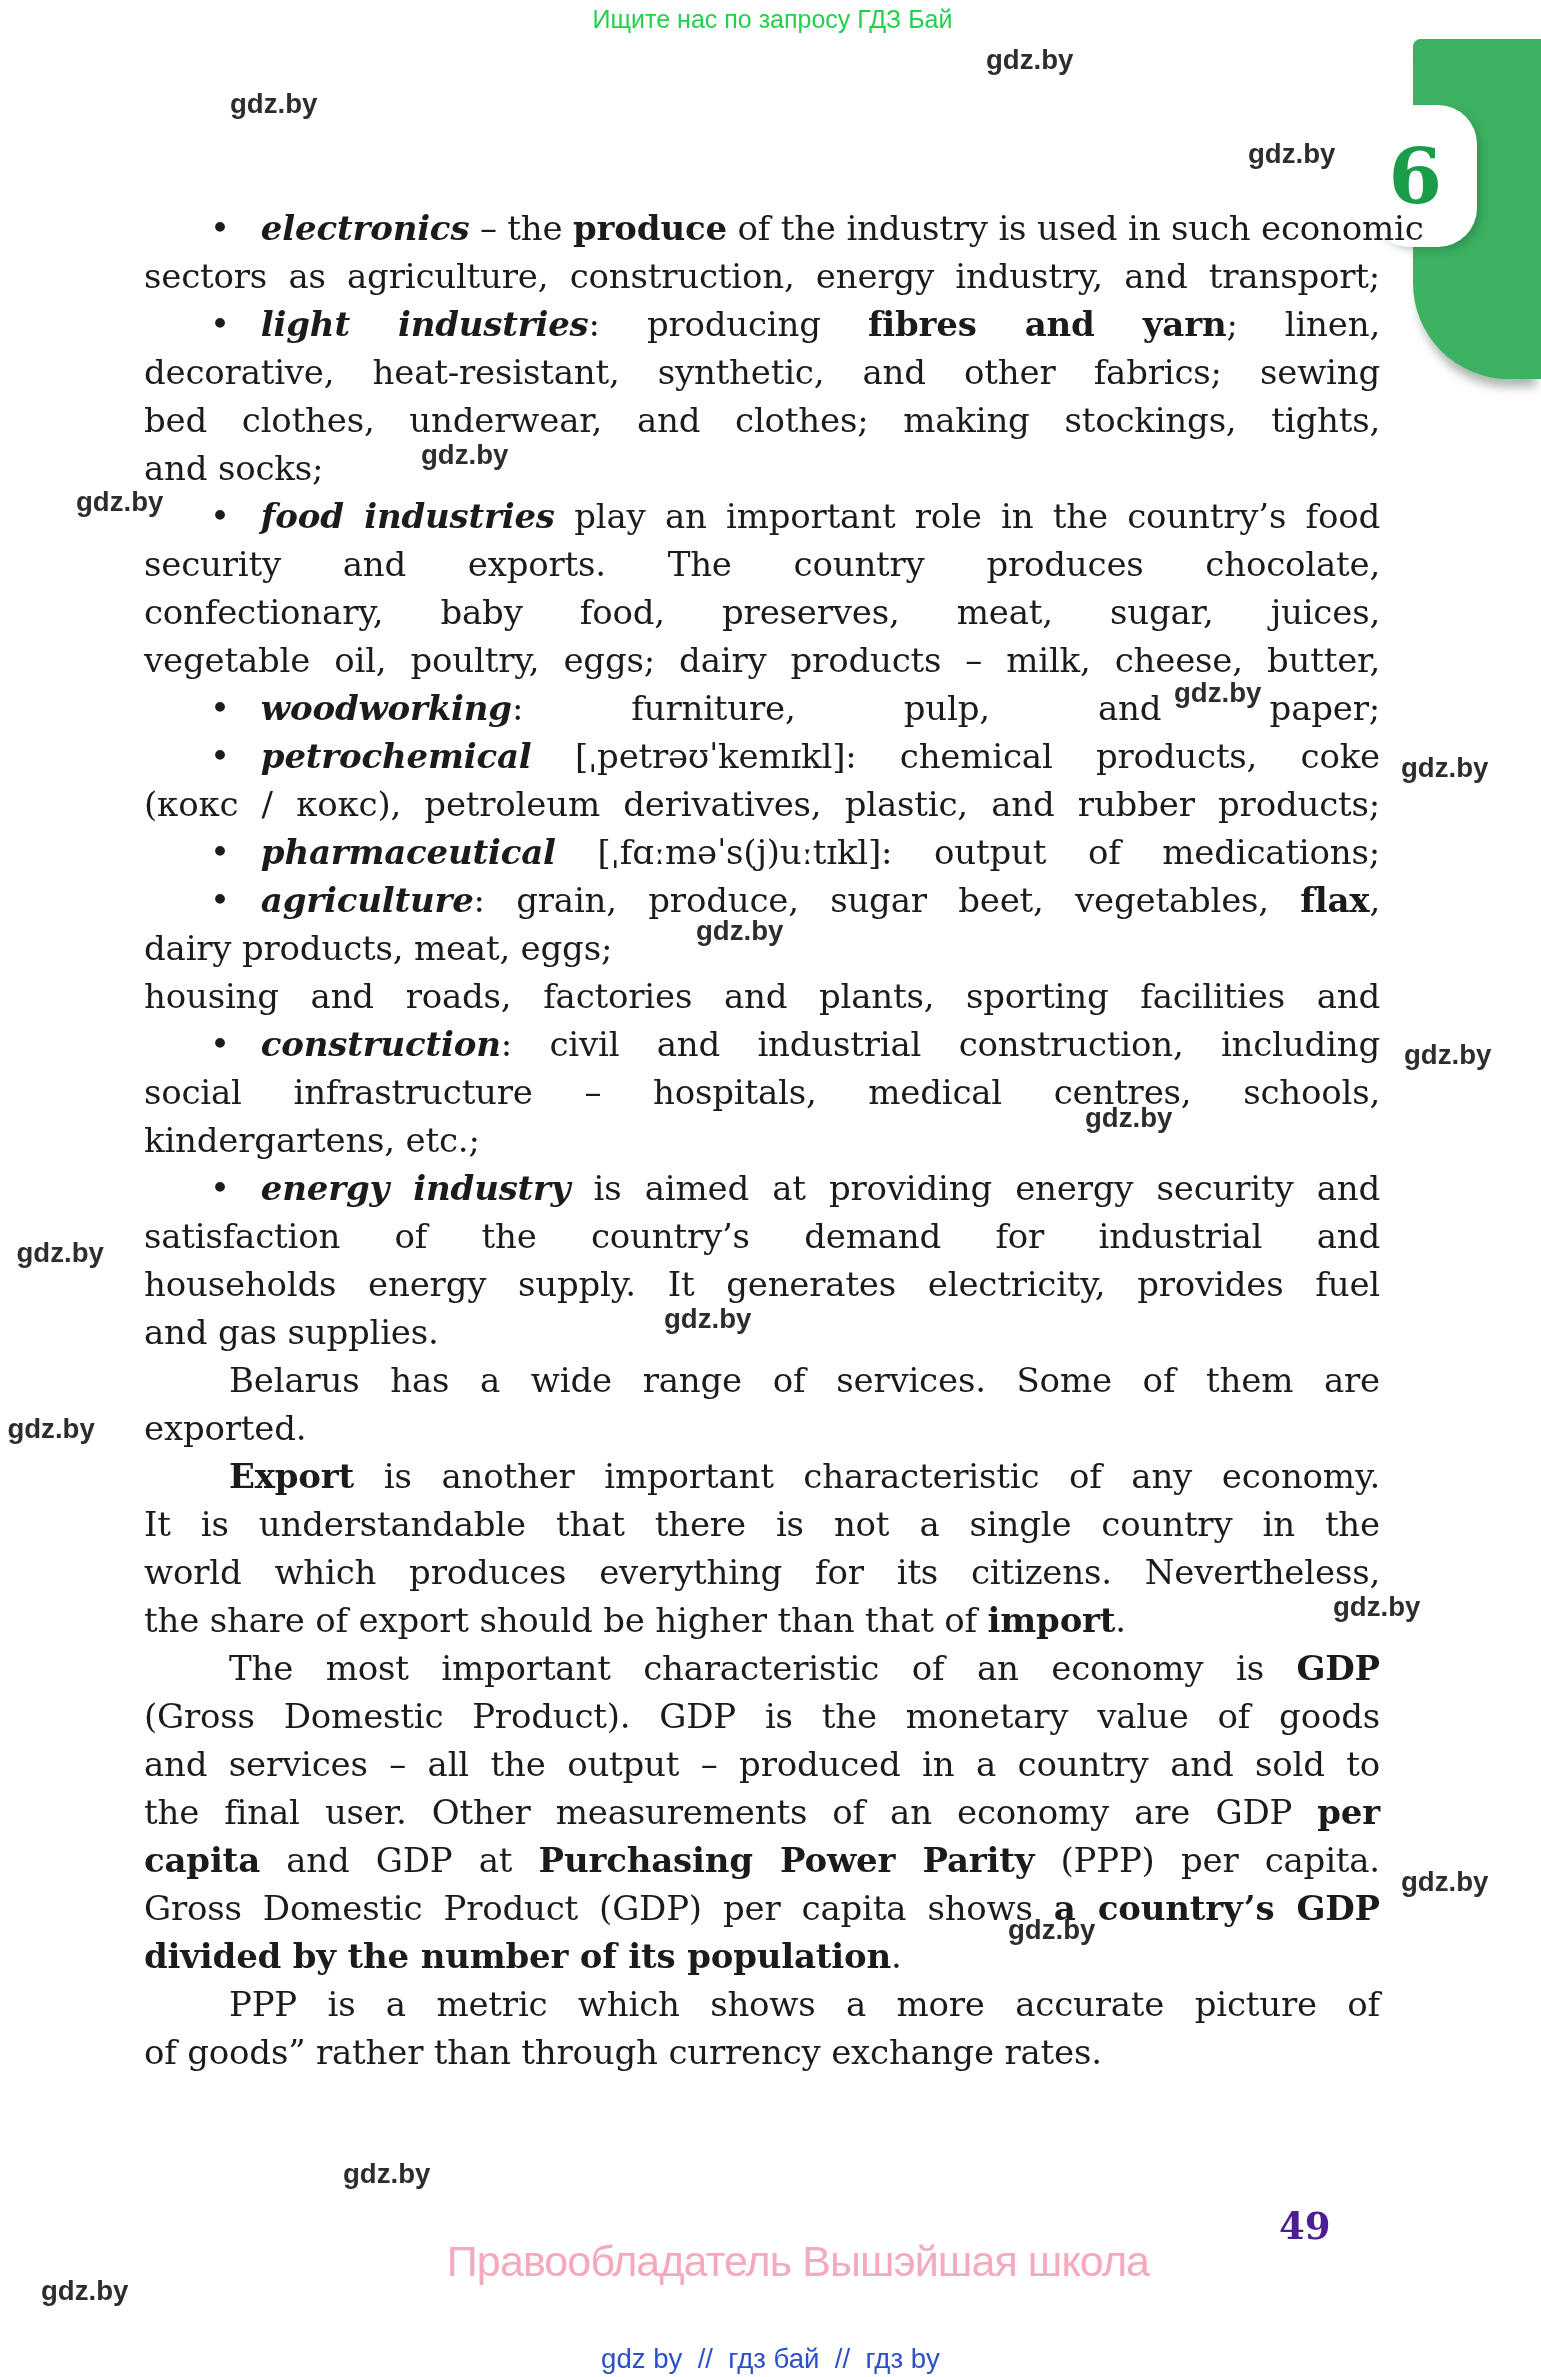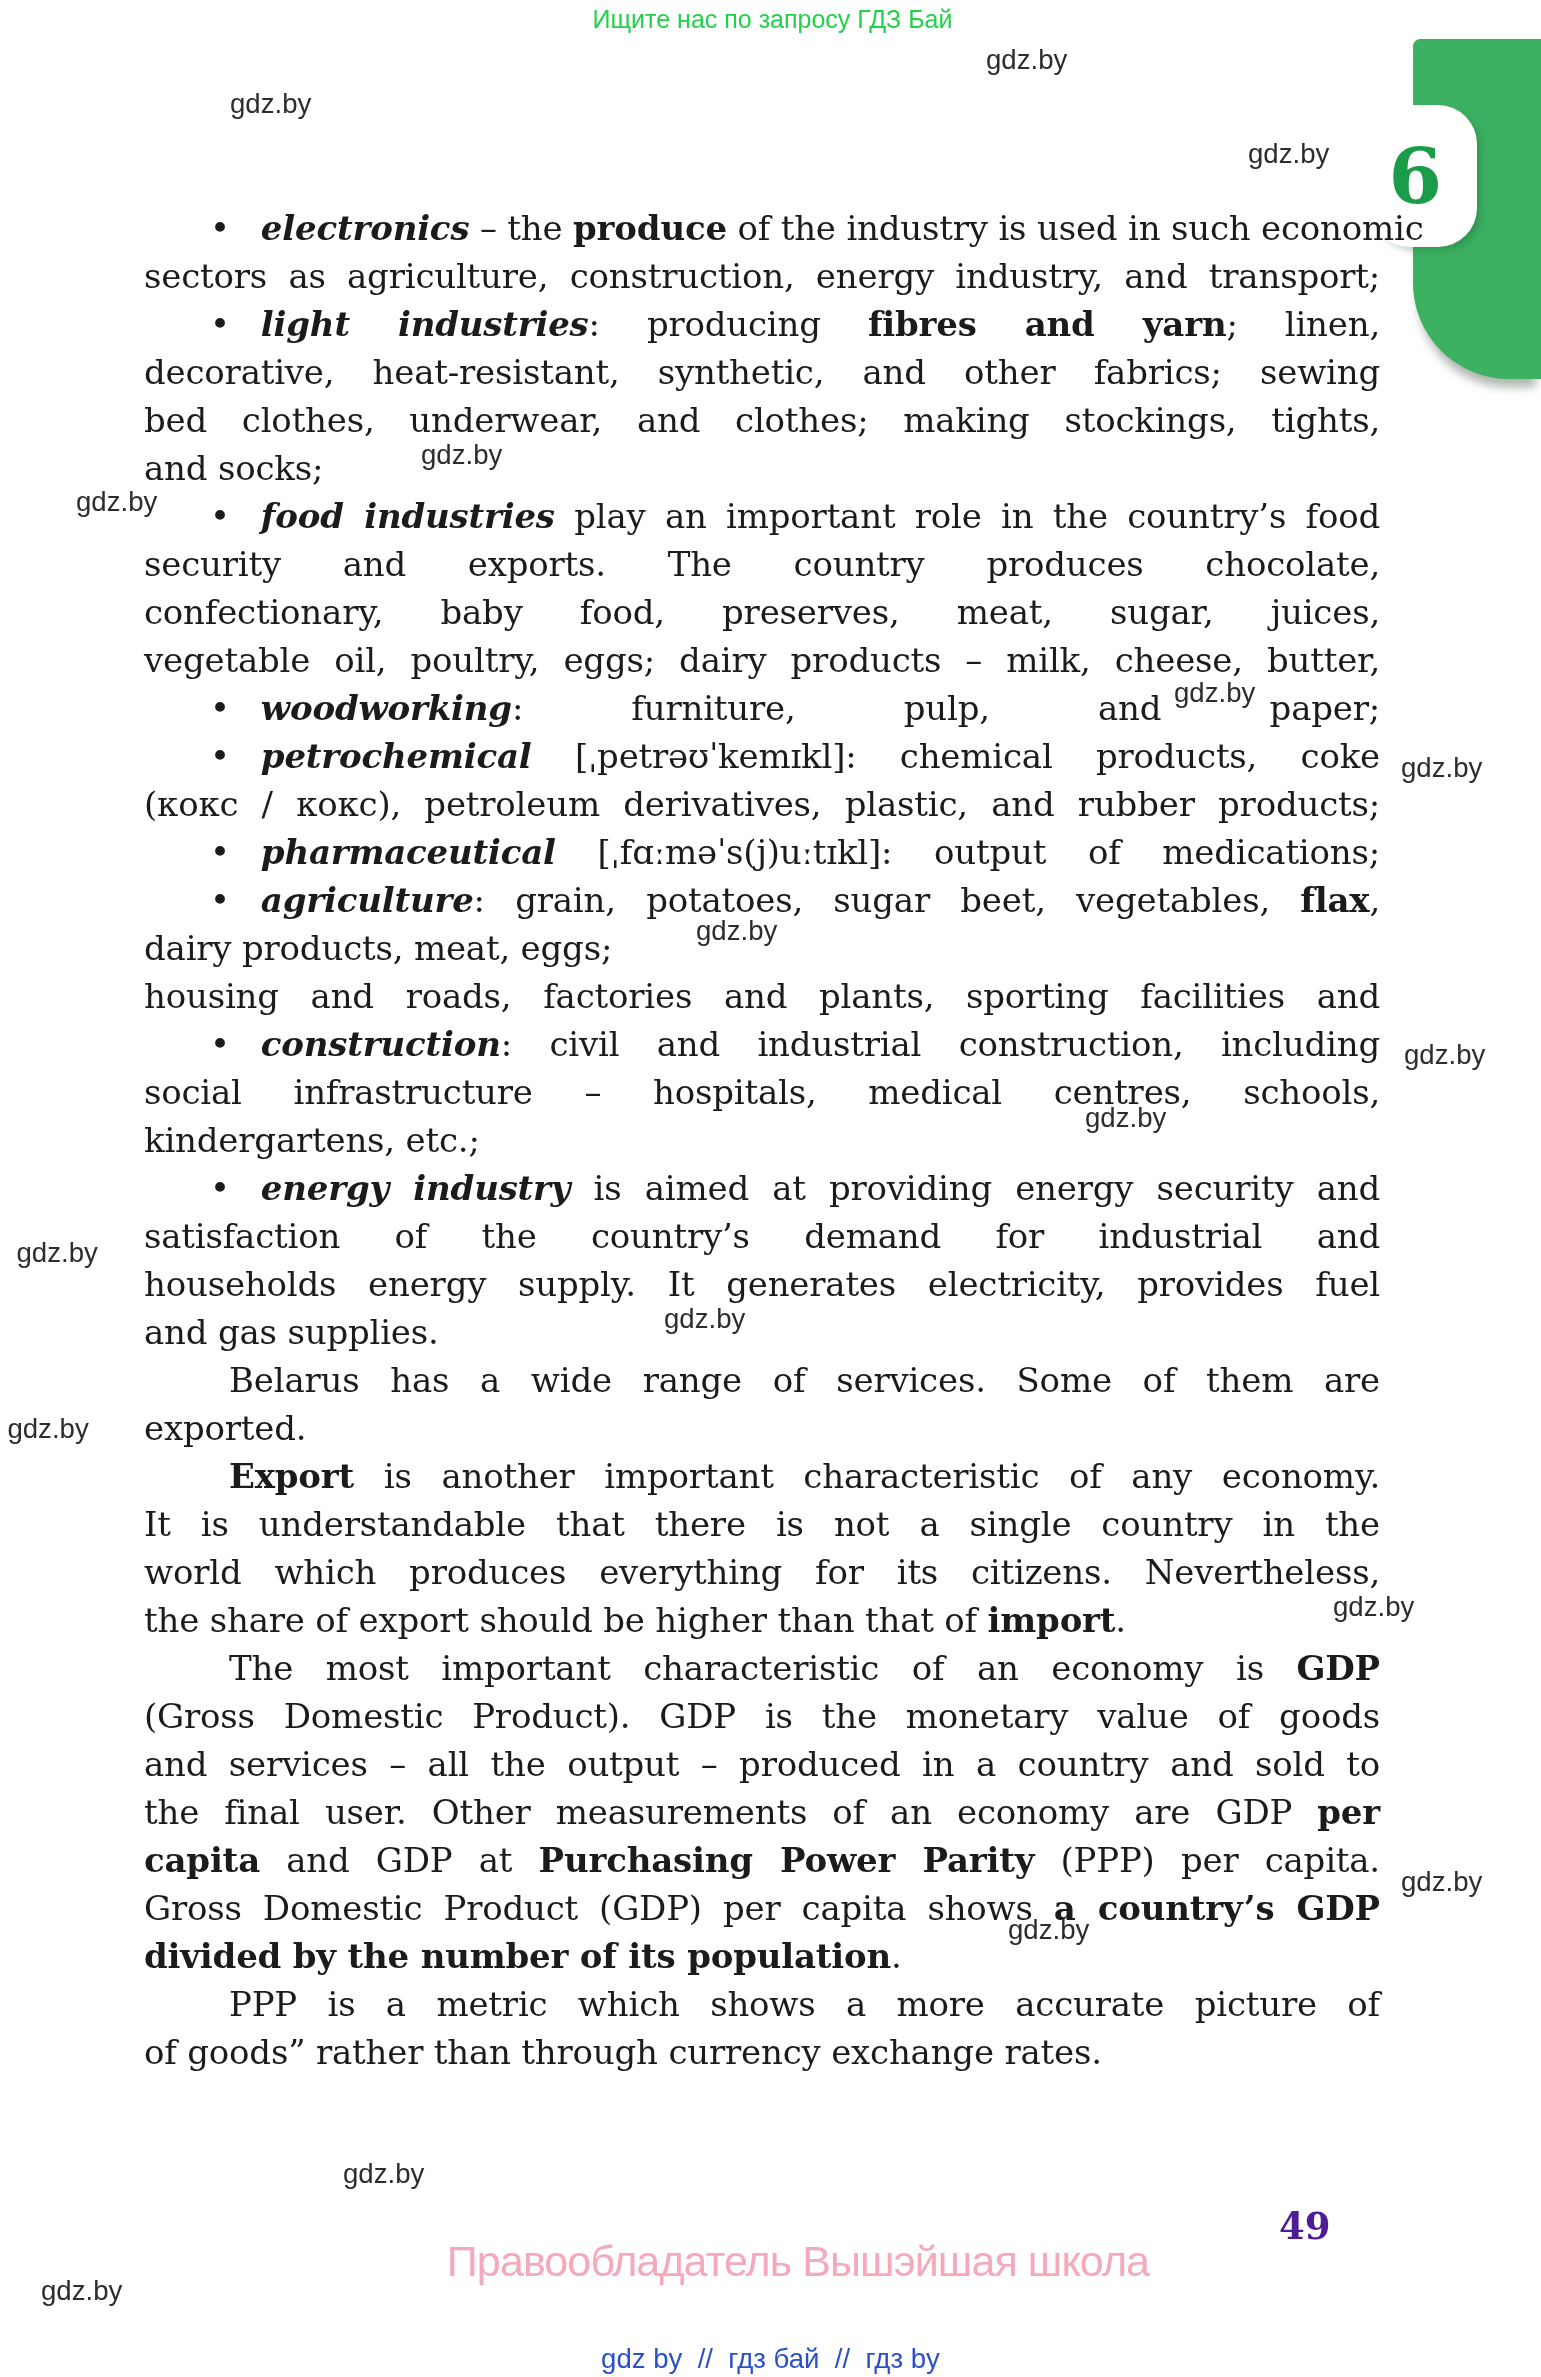--- a/index.html
+++ b/index.html
@@ -42,21 +42,21 @@
   .line.bullet-line{text-indent:66px;}
   .line.indent-line{text-indent:85px;}
   .bullet-dot{margin-right:31px;}
   .seg-r{font-style:normal;font-weight:normal;}
   .seg-b{font-weight:bold;}
   .seg-i{}
   .seg-bi{font-weight:bold;font-style:italic;}
   
   .watermark{
     position:absolute;font-family:"Liberation Sans",sans-serif;
-    font-size:27.6px;color:#2d2d2d;line-height:1;white-space:nowrap;
+    font-size:27.6px;color:#2d2d2d;line-height:1;white-space:nowrap;font-weight:bold;
   }
   
   .page-number{
     position:absolute;left:1279px;top:2204px;
     font-family:"DejaVu Serif",serif;font-size:37px;color:#4c1d95;font-weight:bold;
   }
   .copyright{
     position:absolute;left:12px;right:0;top:2237px;text-align:center;
     font-family:"Liberation Sans",sans-serif;font-size:43px;letter-spacing:-0.9px;padding-left:43px;
   }
@@ -84,21 +84,21 @@
       <div class="line"><span class="seg-r">bed clothes, underwear, and clothes; making stockings, tights,</span></div>
       <div class="line last"><span class="seg-r">and socks;</span></div>
       <div class="line bullet-line"><span class="bullet-dot">•</span><span class="seg-bi">food industries</span><span class="seg-r"> play an important role in the country’s food</span></div>
       <div class="line"><span class="seg-r">security and exports. The country produces chocolate,</span></div>
       <div class="line"><span class="seg-r">confectionary, baby food, preserves, meat, sugar, juices,</span></div>
       <div class="line"><span class="seg-r">vegetable oil, poultry, eggs; dairy products – milk, cheese, butter,</span></div>
       <div class="line bullet-line"><span class="bullet-dot">•</span><span class="seg-bi">woodworking</span><span class="seg-r">: furniture, pulp, and paper;</span></div>
       <div class="line bullet-line"><span class="bullet-dot">•</span><span class="seg-bi">petrochemical</span><span class="seg-r"> [ˌpetrəʊˈkemɪkl]: chemical products, coke</span></div>
       <div class="line"><span class="seg-r">(</span><span class="seg-i">кокс / кокс</span><span class="seg-r">), petroleum derivatives, plastic, and rubber products;</span></div>
       <div class="line bullet-line"><span class="bullet-dot">•</span><span class="seg-bi">pharmaceutical</span><span class="seg-r"> [ˌfɑːməˈs(j)uːtɪkl]: output of medications;</span></div>
-      <div class="line bullet-line"><span class="bullet-dot">•</span><span class="seg-bi">agriculture</span><span class="seg-r">: grain, potatoes, sugar beet, vegetables, </span><span class="seg-b">flax</span><span class="seg-r">,</span></div>
+      <div class="line bullet-line"><span class="bullet-dot">•</span><span class="seg-bi">agriculture</span><span class="seg-r">: grain, produce, sugar beet, vegetables, </span><span class="seg-b">flax</span><span class="seg-r">,</span></div>
       <div class="line last"><span class="seg-r">dairy products, meat, eggs;</span></div>
       <div class="line"><span class="seg-r">housing and roads, factories and plants, sporting facilities and</span></div>
       <div class="line bullet-line"><span class="bullet-dot">•</span><span class="seg-bi">construction</span><span class="seg-r">: civil and industrial construction, including</span></div>
       <div class="line"><span class="seg-r">social infrastructure – hospitals, medical centres, schools,</span></div>
       <div class="line last"><span class="seg-r">kindergartens, etc.;</span></div>
       <div class="line bullet-line"><span class="bullet-dot">•</span><span class="seg-bi">energy industry</span><span class="seg-r"> is aimed at providing energy security and</span></div>
       <div class="line"><span class="seg-r">satisfaction of the country’s demand for industrial and</span></div>
       <div class="line"><span class="seg-r">households energy supply. It generates electricity, provides fuel</span></div>
       <div class="line last"><span class="seg-r">and gas supplies.</span></div>
       <div class="line indent-line"><span class="seg-r">Belarus has a wide range of services. Some of them are</span></div>

